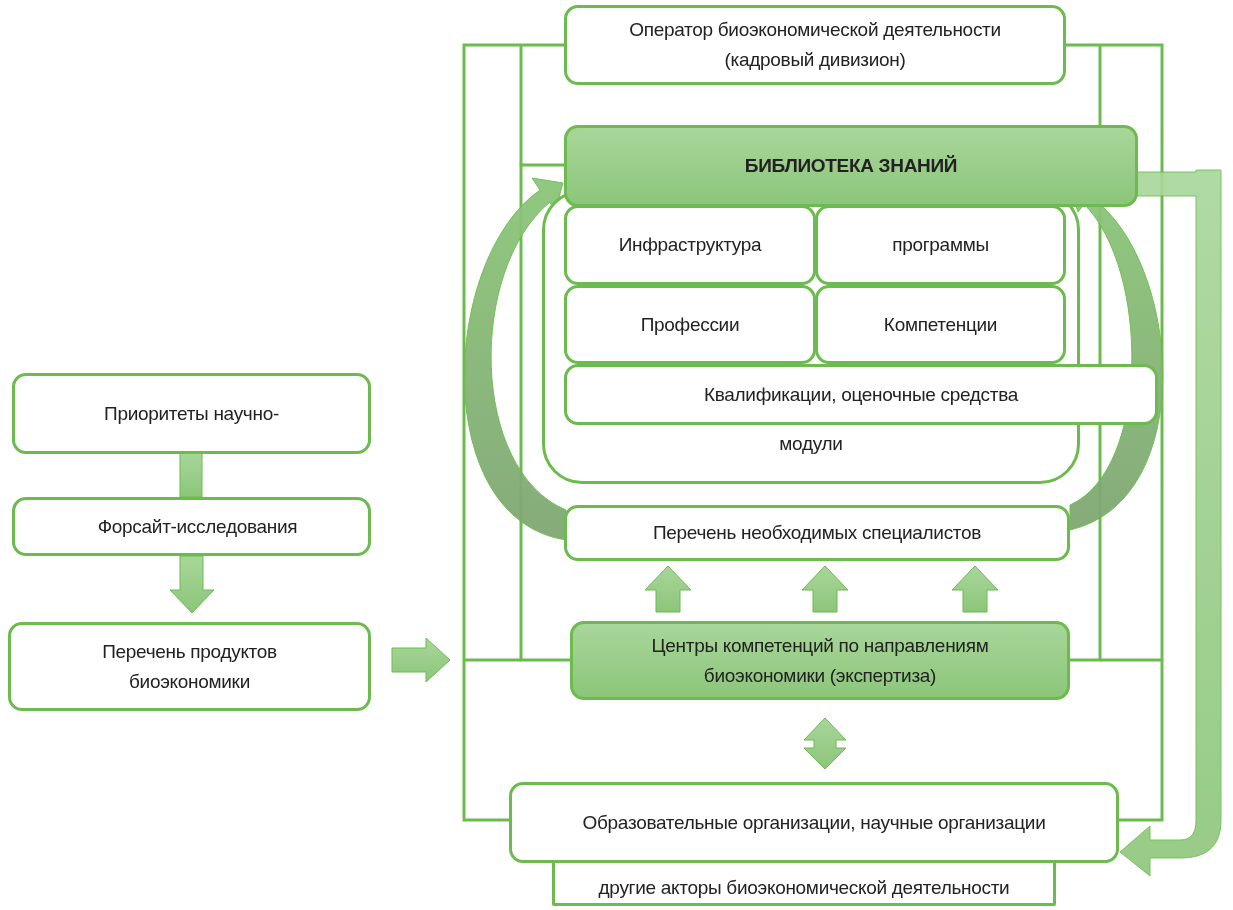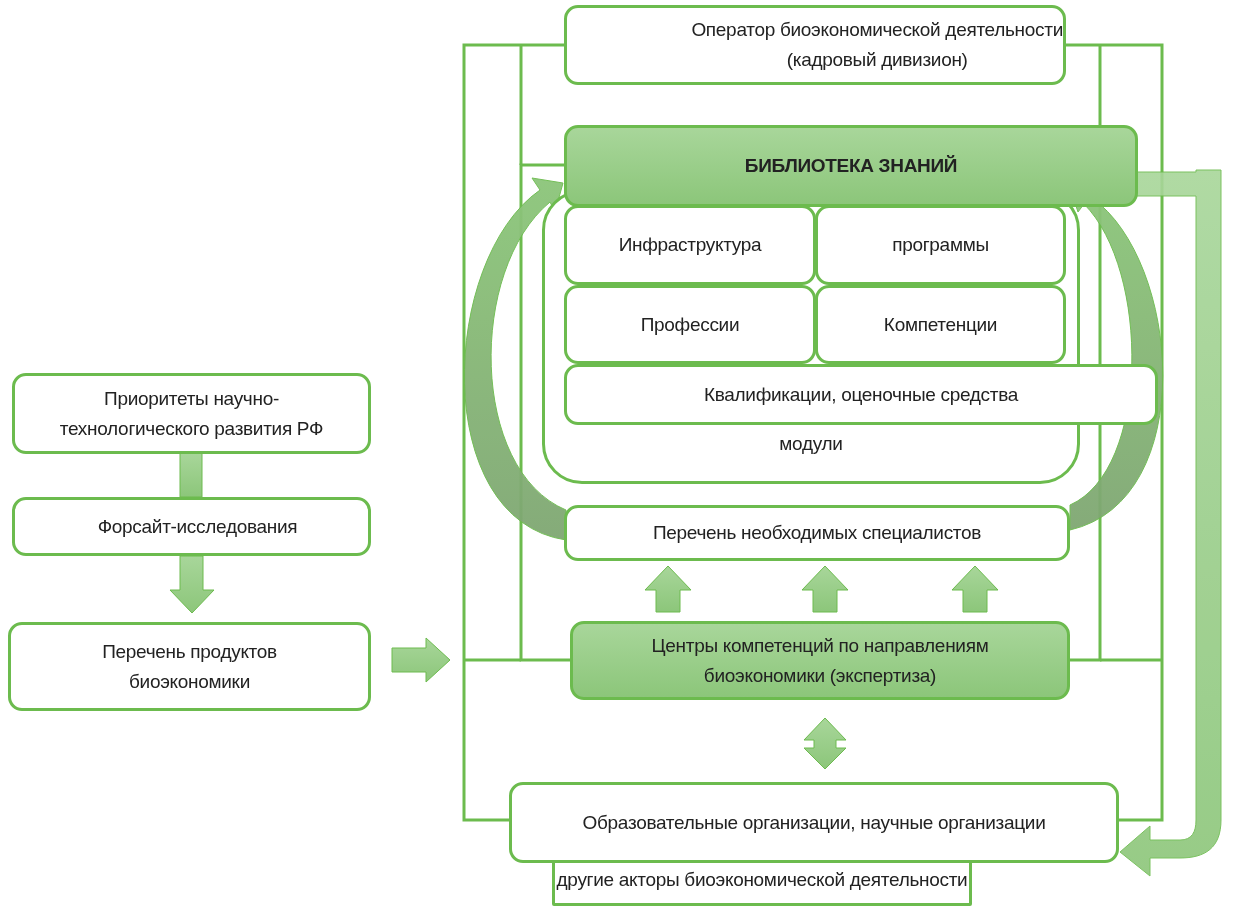--- a/index.html
+++ b/index.html
@@ -52,34 +52,33 @@
   <path d="M566 540 C 430 520, 440 260, 540 190 L532 178 L563 183 L555 212 L550 202 C 468 270, 470 470, 566 510 Z" fill="url(#arcg)" stroke="#6cbb4e" stroke-width="1" opacity="0.95"></path>
 
   <path d="M1070 530 C 1200 500, 1180 260, 1092 198 L1100 186 L1068 182 L1078 212 L1084 204 C 1150 270, 1150 470, 1070 505 Z" fill="url(#arcg)" stroke="#6cbb4e" stroke-width="1" opacity="0.95"></path>
 
   <path d="M1070 172 H1196 V170 H1221 V820 C1221 848 1205 858 1180 858 H1150 V876 L1120 852 L1150 826 V840 H1180 C1192 840 1196 832 1196 820 V196 H1070 Z" fill="url(#ag)" stroke="#6cbb4e" stroke-width="1" opacity="0.9"></path>
 </svg>
 
 <div class="box" style="left:12px;top:373px;width:359px;height:81px;">
   <div>
       <div>Приоритеты научно-</div>
-      <div>технологического развития РФ</div>
     </div>
 </div>
 <div class="box" style="left:12px;top:497px;width:359px;height:59px;padding-left:12px;">
   <span>Форсайт-исследования</span>
 </div>
 <div class="box" style="left:8px;top:622px;width:363px;height:89px;">
   <div>
       <div>Перечень продуктов</div>
       <div>биоэкономики</div>
     </div>
 </div>
 
-<div class="box" style="left:564px;top:5px;width:502px;height:80px;justify-content:flex-end;">
+<div class="box" style="left:564px;top:5px;width:502px;height:80px;">
   <div>
       <div>Оператор биоэкономической деятельности</div>
       <div>(кадровый дивизион)</div>
     </div>
 </div>
 
 <div class="box" style="left:542px;top:190px;width:538px;height:294px;border-radius:40px;align-items:flex-end;padding-bottom:22px;">
   <span>модули</span>
 </div>
 
@@ -109,19 +108,19 @@
   <span>Перечень необходимых специалистов</span>
 </div>
 
 <div class="box green" style="left:570px;top:621px;width:500px;height:79px;">
   <div>
       <div>Центры компетенций по направлениям</div>
       <div>биоэкономики (экспертиза)</div>
     </div>
 </div>
 
-<div class="box sq" style="left:552px;top:850px;width:420px;height:56px;align-items:flex-end;padding-bottom:8px;">
+<div class="box sq" style="left:552px;top:850px;width:504px;height:56px;align-items:flex-end;padding-bottom:0;">
   <span>другие акторы биоэкономической деятельности</span>
 </div>
 
 <div class="box" style="left:509px;top:782px;width:610px;height:81px;">
   <span>Образовательные организации, научные организации</span>
 </div>
 
 </body></html>

